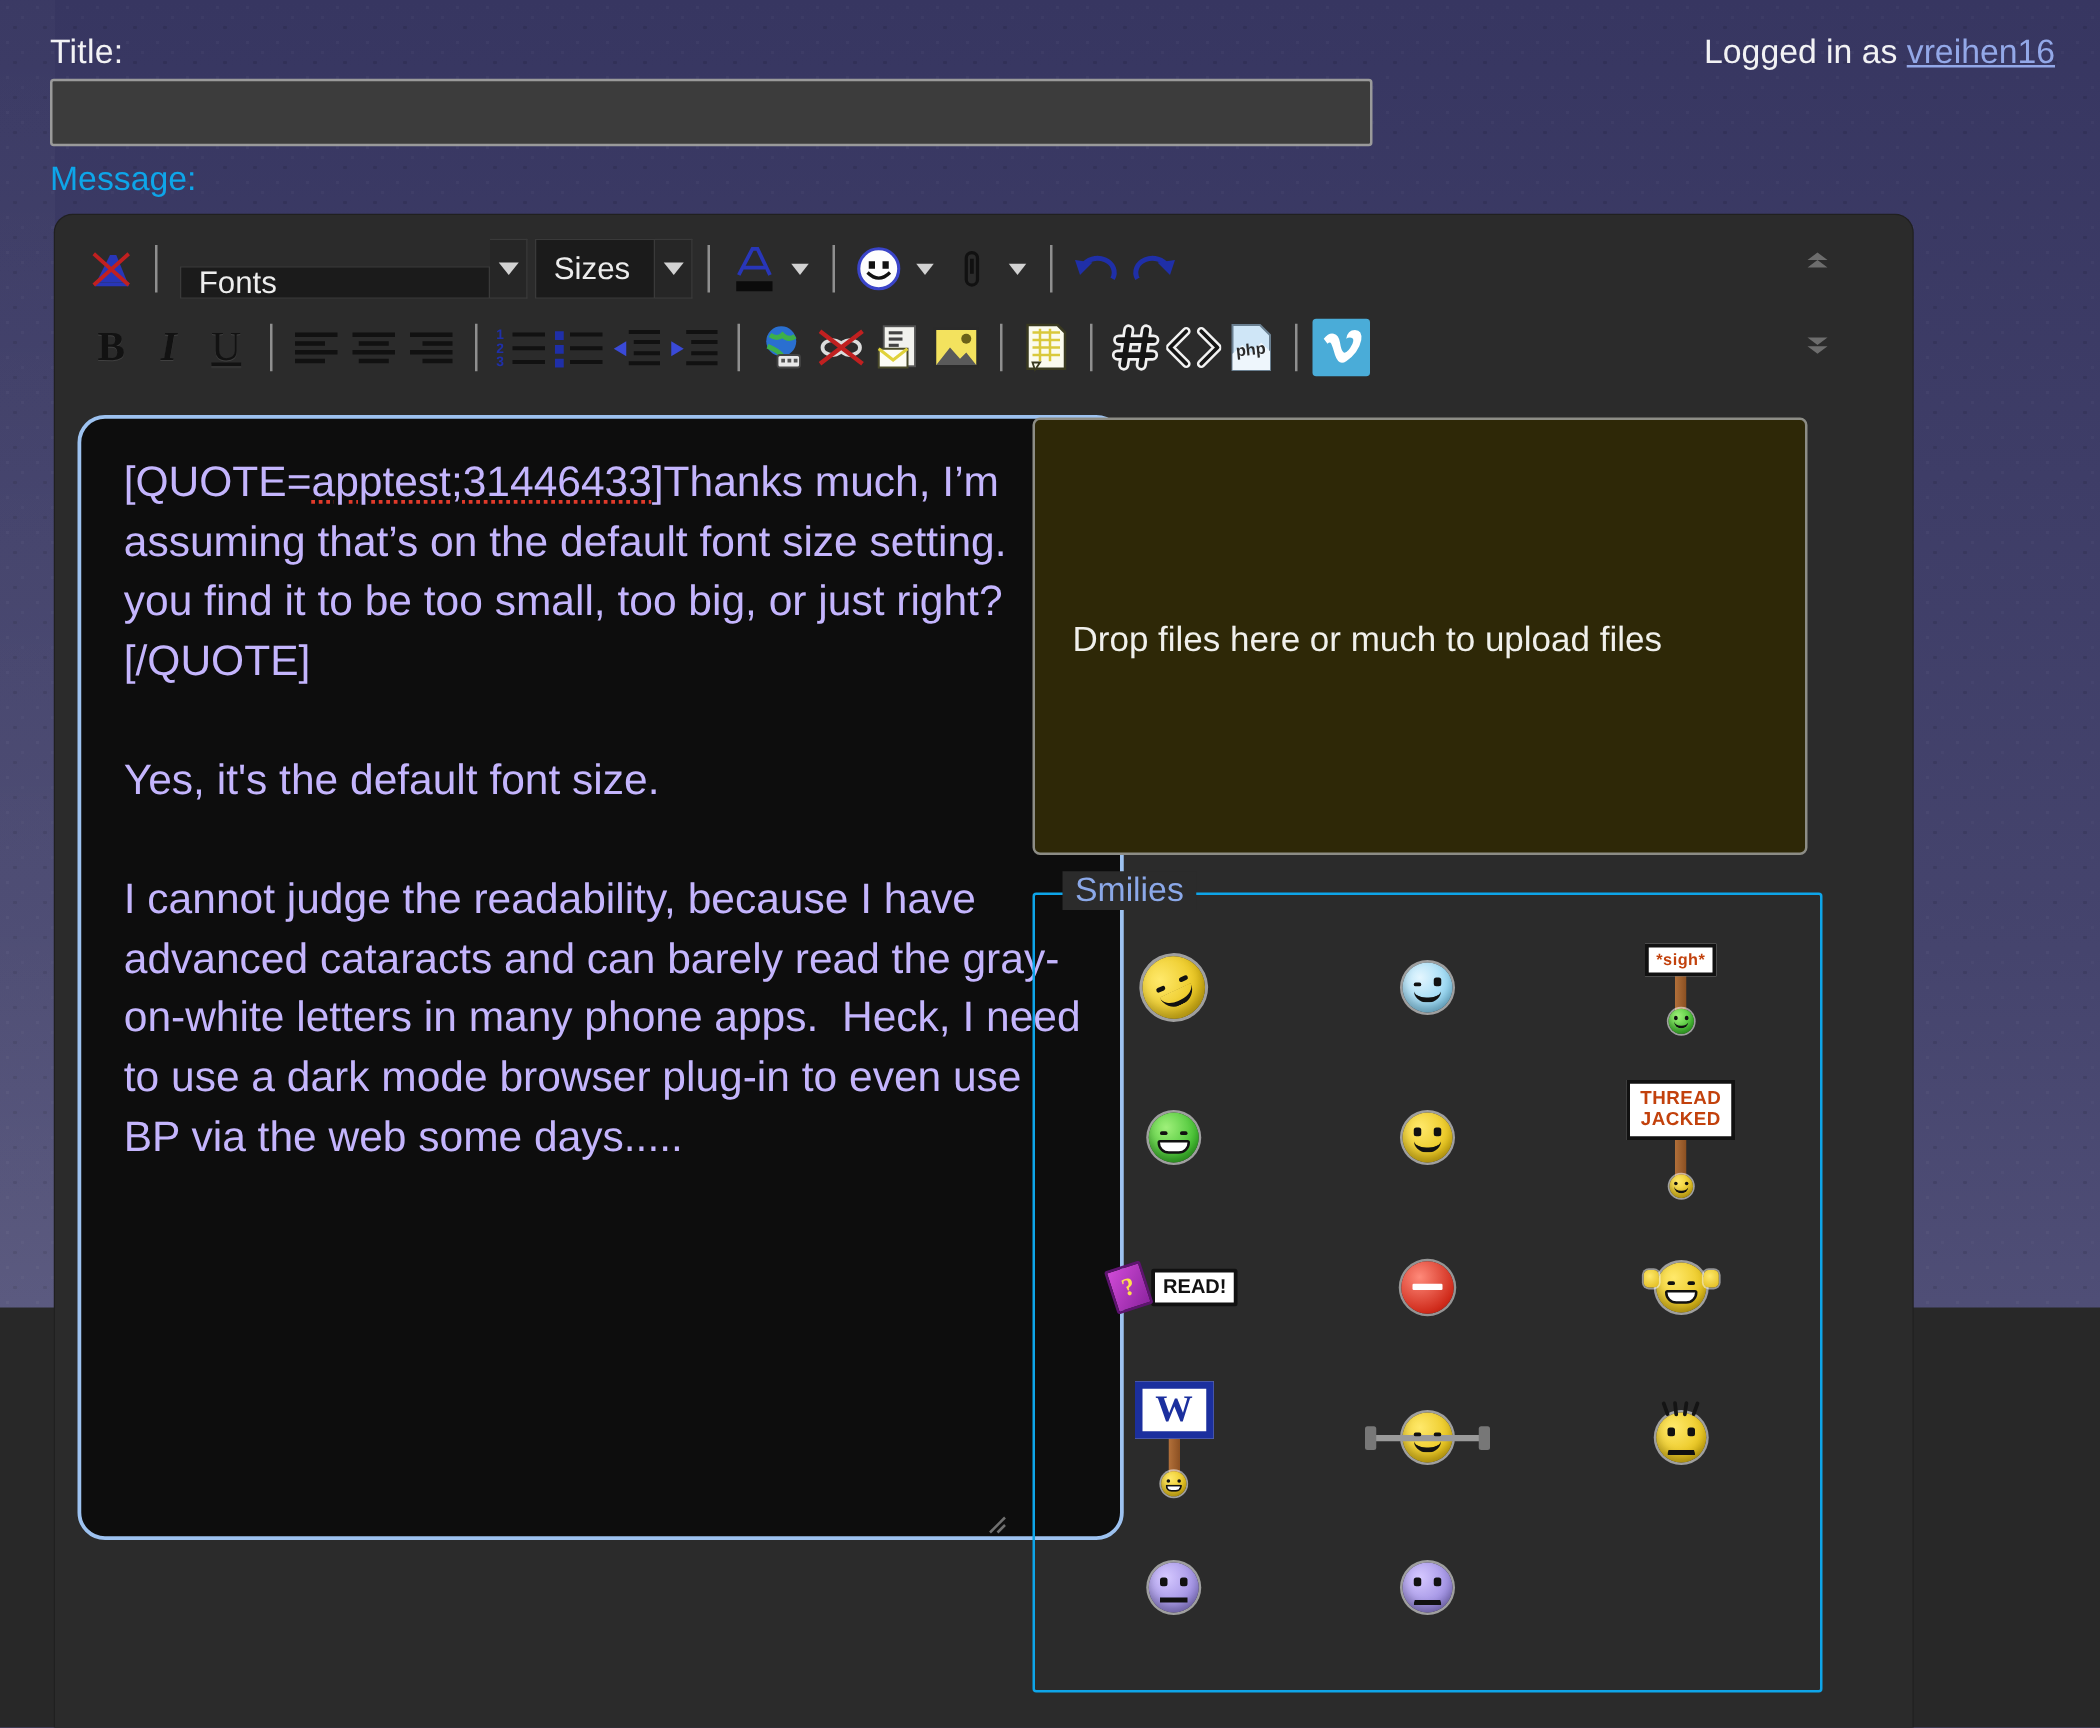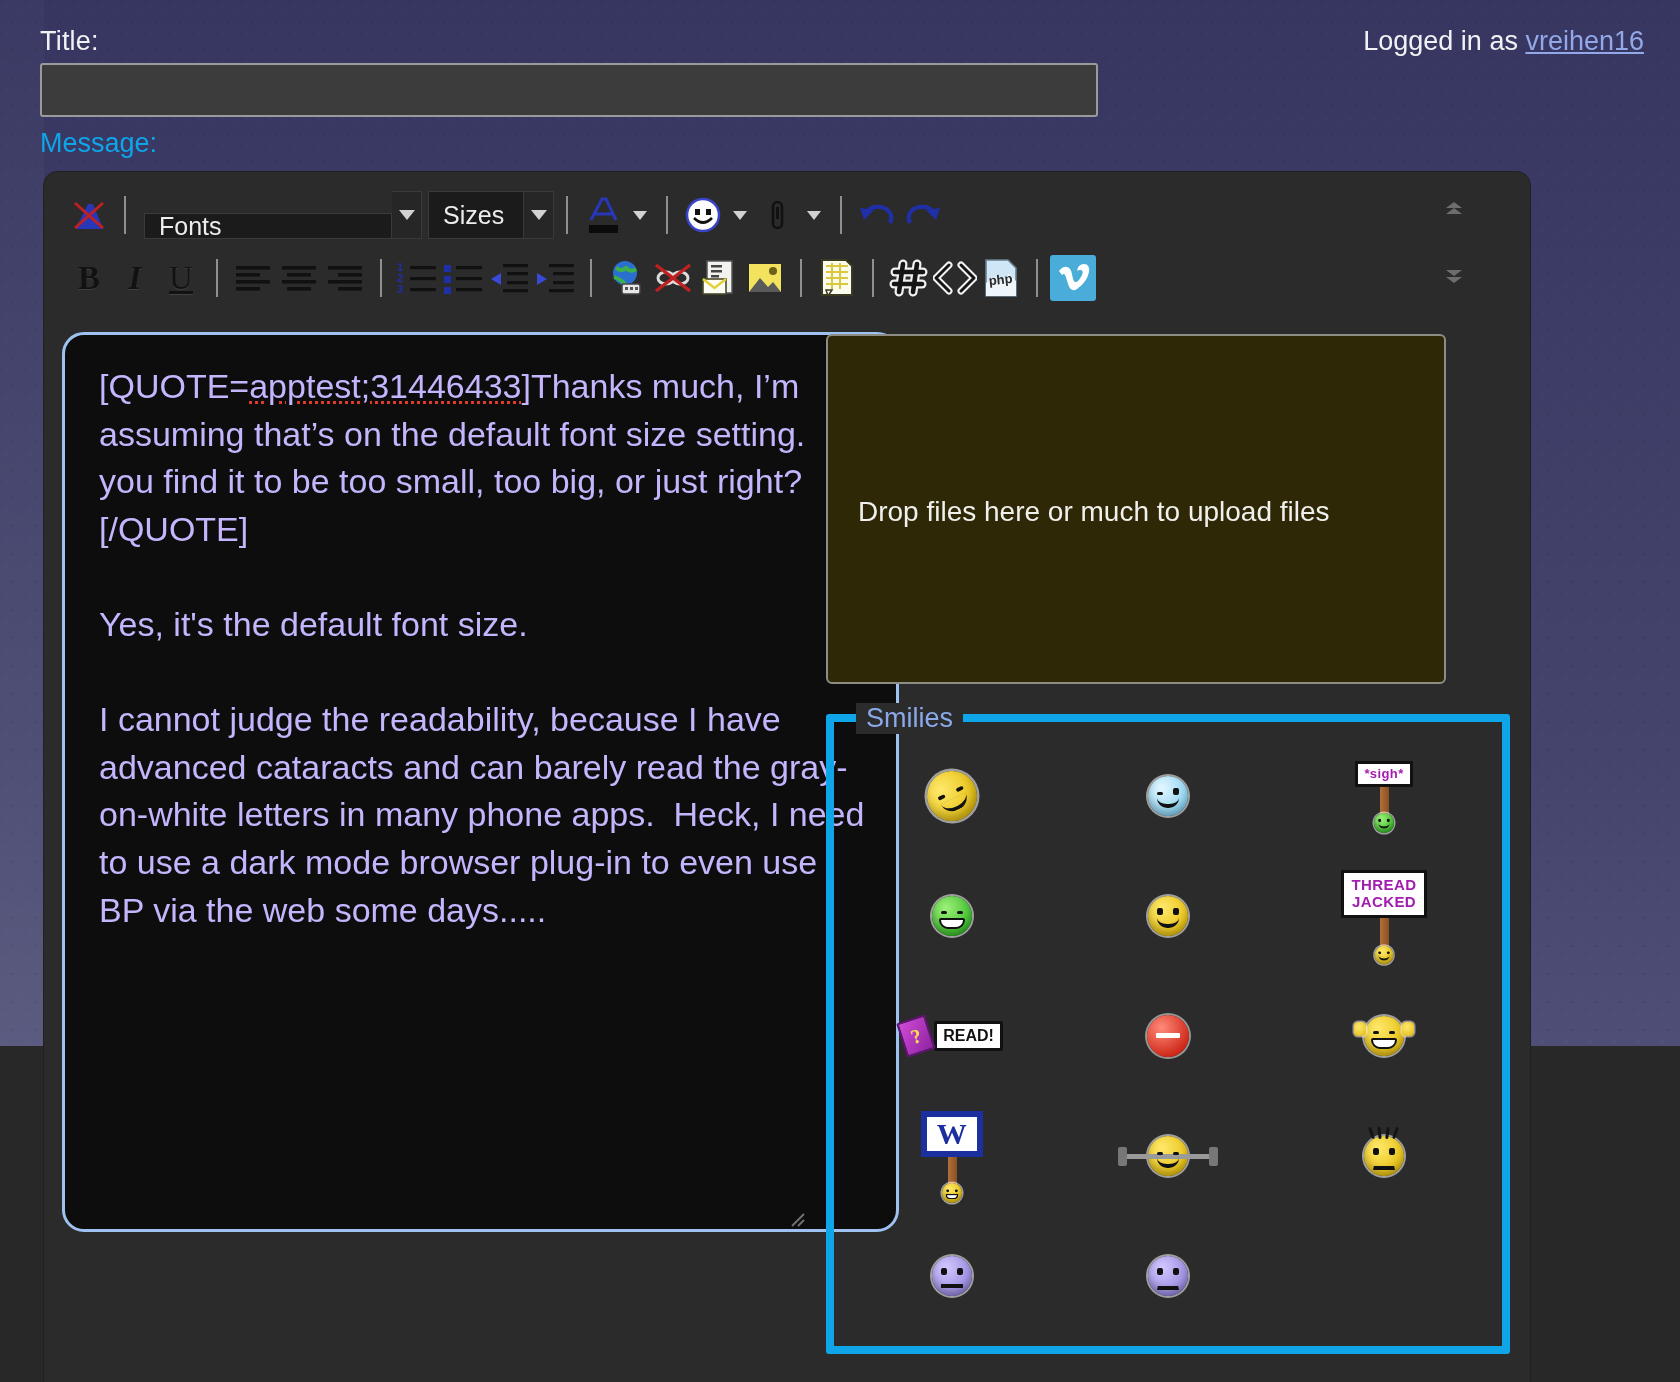--- a/index.html
+++ b/index.html
@@ -256,22 +256,22 @@
     text-align: left;
     padding-left: 30px;
     color: #f0f0ec;
     font-size: 28px;
   }
 
   
   .smilies {
     position: absolute;
     left: 782px; top: 392px;
-    width: 684px; height: 640px;
-    border: 8px solid #0ea5e9;
+    width: 632px; height: 640px;
+    border: 2px solid #0ea5e9;
     border-radius: 3px;
   }
   .smilies-legend {
     position: absolute;
     left: 22px; top: -19px;
     background: #2b2b2b;
     padding: 0 10px;
     color: #8ba8e8;
     font-size: 27px;
   }
@@ -330,21 +330,21 @@
   }
 
   
   .sign {
     position: relative;
     display: flex; flex-direction: column; align-items: center;
   }
   .sign .board {
     background: #fff;
     border: 3px solid #111;
-    color: #a21caf;
+    color: #c2410c;
     font-family: "Liberation Sans", sans-serif;
     font-weight: bold;
     font-size: 15px;
     line-height: 1.12;
     padding: 4px 8px;
     text-align: center;
     letter-spacing: .4px;
     white-space: pre-line;
     z-index: 2;
   }

